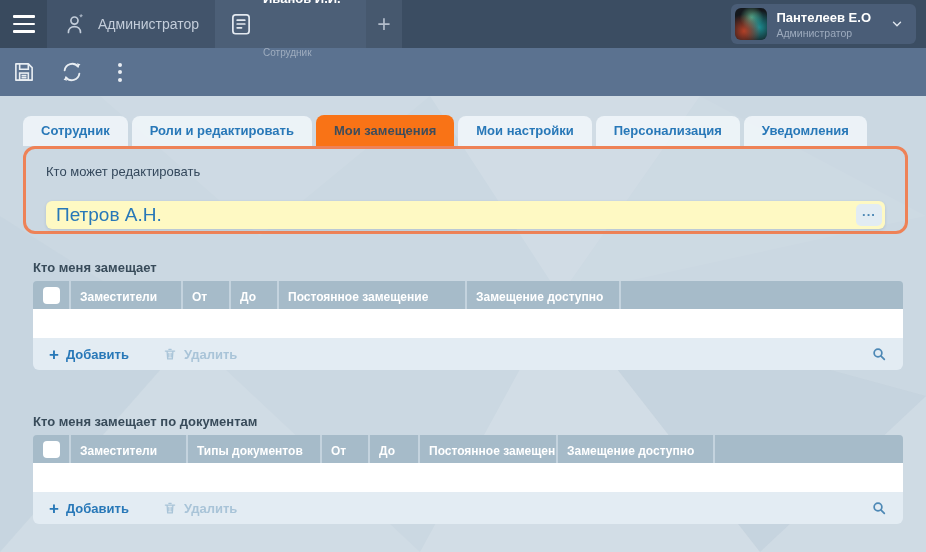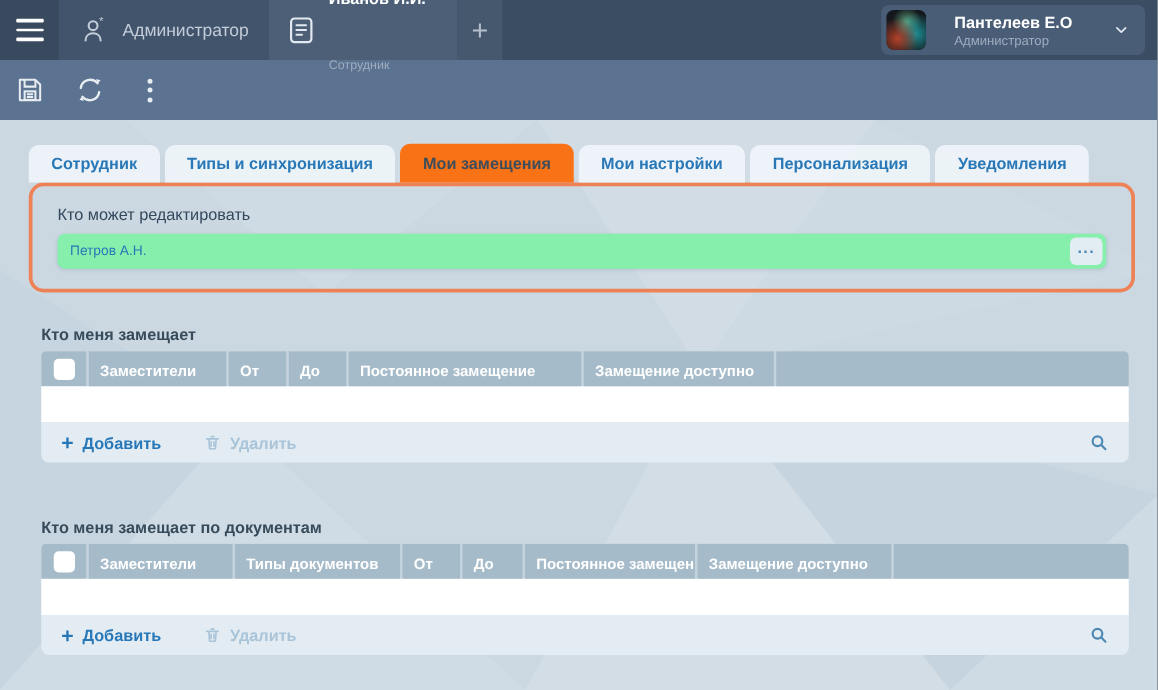--- a/index.html
+++ b/index.html
@@ -11,21 +11,21 @@
   .menu-btn { width:47px; display:flex; flex-direction:column; align-items:center; justify-content:center; gap:5px; background:#394a5e; cursor:pointer; }
   .menu-btn .bar { width:22px; height:2.5px; background:#fff; border-radius:1px; }
   .htab { display:flex; align-items:center; cursor:pointer; }
   .htab-admin { width:168px; background:#42546b; padding-left:16px; gap:10px; color:#c3cdda; font-size:14px; }
   .htab-emp { width:151px; background:#4c5f77; padding-left:13px; gap:9px; }
   .emp-txt { display:flex; flex-direction:column;gap:39px; }
   .emp-title { color:#fff; font-weight:bold; font-size:13px; }
   .emp-sub { color:#9fadbf; font-size:10px; margin-top:2px; }
   .addtab { width:36px; background:#46586e; display:flex; align-items:center; justify-content:center; color:#b3bdcb; font-size:23px; font-weight:300; cursor:pointer; }
 
-  .user-chip { position:absolute; right:10px; top:4px; height:40px; border-radius:6px; background:#4a5d77; display:flex; align-items:center; padding:0 12px 0 4px; gap:22px; cursor:pointer; }
+  .user-chip { position:absolute; right:10px; top:4px; height:40px; border-radius:6px; background:#4a5d77; display:flex; align-items:center; padding:0 12px 0 4px; gap:9px; cursor:pointer; }
   .avatar { width:32px; height:32px; border-radius:6px;
     background:
       radial-gradient(circle at 28% 72%, rgba(205,70,40,.85), rgba(205,70,40,0) 52%),
       radial-gradient(circle at 75% 60%, rgba(30,180,185,.75), rgba(30,180,185,0) 55%),
       radial-gradient(circle at 52% 30%, rgba(130,225,170,.65), rgba(130,225,170,0) 42%),
       #14181d; }
   .user-txt { display:flex; flex-direction:column; }
   .user-name { color:#fff; font-weight:bold; font-size:13px; }
   .user-role { color:#9dabbe; font-size:10.5px; margin-top:2px; }
   .chev { margin-left:10px; display:flex; }
@@ -39,23 +39,23 @@
   
   .content { position:relative; height:456px; }
   .bg-pattern { position:absolute; left:0; top:0; z-index:0; }
   .content-inner { position:relative; z-index:1; }
 
   .tabs { display:flex; gap:4px; padding-left:23px; padding-top:19px; align-items:flex-end; }
   .tab { background:rgba(243,248,251,.82); color:#2878b8; font-weight:bold; font-size:13px; padding:0 18px; height:30px; line-height:30px; border-radius:8px 8px 0 0; white-space:nowrap; cursor:pointer; }
   .tab.active { background:#f97316; color:#3e4d5b; height:31px; line-height:31px; }
 
   .editor-box { width:885px; margin-left:23px; height:88px; border:3px solid #ee8257; border-radius:12px; padding:12px 10px 0; }
-  .editor-label { color:#34485c; font-size:13px; margin:3px 0 8px 10px; }
+  .editor-label { color:#34485c; font-size:13px; margin:3px 0 22px 10px; }
   .field-wrap { margin:0 10px; position:relative; }
-  .field-wrap input { width:100%; height:28px; border:none; outline:none; border-radius:6px; background:#86efac; color:#2878b8; font-size:11px; padding:0 40px 0 10px; box-shadow:0 1px 3px rgba(50,70,90,.15); }
+  .field-wrap input { width:100%; height:28px; border:none; outline:none; border-radius:6px; background:#fef9c3; color:#2878b8; font-size:19px; padding:0 40px 0 10px; box-shadow:0 1px 3px rgba(50,70,90,.15); }
   .picker-btn { position:absolute; right:3px; top:3px; width:26px; height:22px; background:#e2ecf3; border-radius:5px; border:none; color:#4d88b5; font-weight:bold; font-size:13px; letter-spacing:1px; display:flex; align-items:center; justify-content:center; cursor:pointer; line-height:0; padding-bottom:7px; }
 
   .section-title { margin:26px 0 6px 33px; font-weight:bold; font-size:13px; color:#384b5a; }
   .section-title.second { margin-top:44px; }
 
   .tbl { width:870px; margin-left:33px; }
   .thead { display:flex; gap:2px; background:#c4d3de; border-radius:4px 4px 0 0; overflow:hidden; height:28px; }
   .th { background:#a6bbc9; color:#fff; font-size:12px; font-weight:bold; display:flex; align-items:center; padding:16px 9px; white-space:nowrap; overflow:hidden; }
   .th-check { width:36px; justify-content:center; padding:0; }
   .cb { width:17px; height:17px; background:#fff; border-radius:4px; }
@@ -165,21 +165,21 @@
       <polygon points="700,0 560,200 926,120" fill="#ffffff" opacity="0.05"></polygon>
       <polygon points="0,120 190,240 0,456" fill="#9fb4c4" opacity="0.07"></polygon>
       <polygon points="760,456 926,300 926,456" fill="#ffffff" opacity="0.08"></polygon>
       <polygon points="100,0 260,140 430,0" fill="#ffffff" opacity="0.07"></polygon>
     </svg>
 
     <div class="content-inner">
 
       <div class="tabs">
         <div class="tab">Сотрудник</div>
-        <div class="tab">Типы и синхронизация</div>
+        <div class="tab">Роли и редактировать</div>
         <div class="tab active">Мои замещения</div>
         <div class="tab">Мои настройки</div>
         <div class="tab">Персонализация</div>
         <div class="tab">Уведомления</div>
       </div>
 
       <div class="editor-box">
         <div class="editor-label">Кто может редактировать</div>
         <div class="field-wrap">
           <input type="text" value="Петров А.Н." style="">

